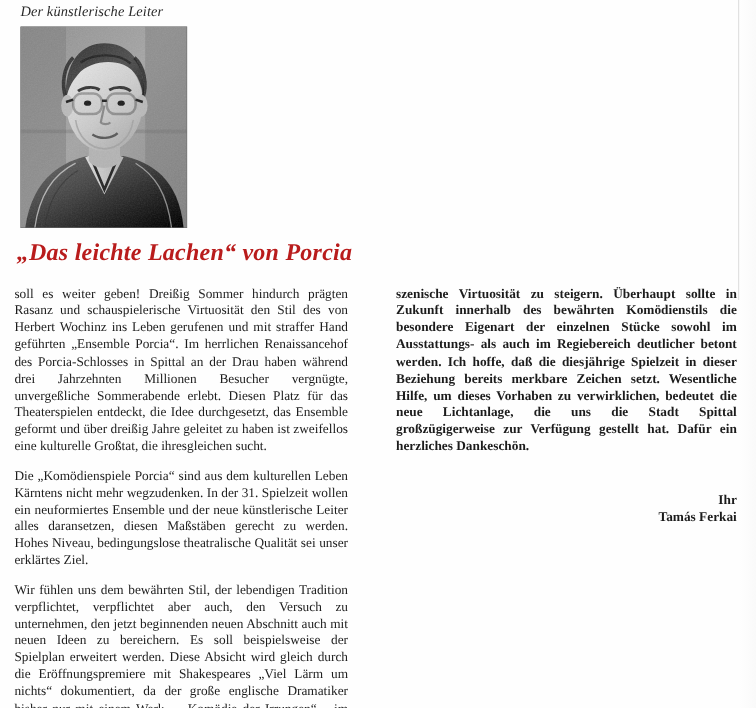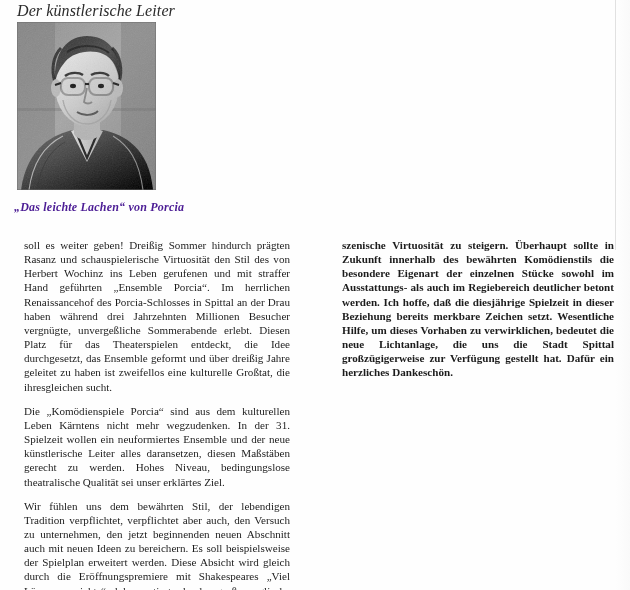--- a/index.html
+++ b/index.html
@@ -37,21 +37,21 @@
     width: 14px;
     height: 590px;
     background: linear-gradient(to right, rgba(250,250,250,0) 0%, rgba(245,245,245,0.5) 100%);
   }
 
   .kicker {
     position: absolute;
     left: 17px;
     top: 2px;
     font-style: italic;
-    font-size: 16px;
+    font-size: 12px;
     letter-spacing: 0.1px;
     color: #2b2b2b;
     white-space: nowrap;
   }
 
   .photo {
     position: absolute;
     left: 17px;
     top: 22px;
     width: 139px;
@@ -61,41 +61,41 @@
     filter: grayscale(100%) contrast(106%);
   }
   .photo svg { display: block; width: 100%; height: 100%; }
 
   .headline {
     position: absolute;
     left: 14px;
     top: 200px;
     font-weight: bold;
     font-style: italic;
-    font-size: 12px;
+    font-size: 20px;
     letter-spacing: 0.2px;
-    color: #4c1d95;
+    color: #b91c1c;
     white-space: nowrap;
   }
 
   .col {
     position: absolute;
     top: 238px;
     font-size: 11.1px;
     line-height: 14.15px;
     text-align: justify;
     text-justify: inter-word;
     color: #1c1c1c;
     hyphens: manual;
   }
   .col-left  { left: 8px;   width: 282px; }
   .col-right { left: 326px; width: 288px; font-weight: bold; }
 
   .col p {
-    margin: 0 0 10px 16px;
+    margin: 0 0 10px 4px;
   }
   .col p:last-child { margin-bottom: 0; }
 
   .signature {
     margin-top: 30px;
     text-align: right;
     font-size: 11.1px;
     line-height: 14.6px;
   }
   .signature div { white-space: nowrap; }
@@ -197,15 +197,19 @@
   <div class="headline">„Das leichte Lachen“ von Porcia</div>
 
   <div class="col col-left">
     <p>soll es weiter geben! Dreißig Sommer hindurch prägten Rasanz und schauspielerische Virtuosität den Stil des von Herbert Wochinz ins Leben gerufenen und mit straffer Hand geführten „Ensemble Porcia“. Im herrlichen Renaissancehof des Porcia-Schlosses in Spittal an der Drau haben während drei Jahrzehnten Millionen Besucher vergnügte, unvergeßliche Sommerabende erlebt. Diesen Platz für das Theaterspielen entdeckt, die Idee durchgesetzt, das Ensemble geformt und über dreißig Jahre geleitet zu haben ist zweifellos eine kulturelle Großtat, die ihresgleichen sucht.</p>
     <p>Die „Komödienspiele Porcia“ sind aus dem kulturellen Leben Kärntens nicht mehr wegzudenken. In der 31. Spielzeit wollen ein neuformiertes Ensemble und der neue künstlerische Leiter alles daransetzen, diesen Maßstäben gerecht zu werden. Hohes Niveau, bedingungslose theatralische Qualität sei unser erklärtes Ziel.</p>
     <p>Wir fühlen uns dem bewährten Stil, der lebendigen Tradition verpflichtet, verpflichtet aber auch, den Versuch zu unternehmen, den jetzt beginnenden neuen Abschnitt auch mit neuen Ideen zu bereichern. Es soll beispielsweise der Spielplan erweitert werden. Diese Absicht wird gleich durch die Eröffnungspremiere mit Shakespeares „Viel Lärm um nichts“ dokumentiert, da der große englische Dramatiker bisher nur mit einem Werk – „Komödie der Irrungen“ – im Programm der Komödienspiele vertreten war. Auch die Machart der Inszenierung mag geübte Porcia-Besucher überraschen. Unter Beibehaltung aller liebgewordenen Komödiantentugenden wie Tempo, Charme, Eleganz, versuchen wir, mit neuen Ausstattungsideen und inszenatorischen Verfremdungseffekten die</p>
   </div>
 
   <div class="col col-right">
     <p>szenische Virtuosität zu steigern. Überhaupt sollte in Zukunft innerhalb des bewährten Komödienstils die besondere Eigenart der einzelnen Stücke sowohl im Ausstattungs- als auch im Regiebereich deutlicher betont werden. Ich hoffe, daß die diesjährige Spielzeit in dieser Beziehung bereits merkbare Zeichen setzt. Wesentliche Hilfe, um dieses Vorhaben zu verwirklichen, bedeutet die neue Lichtanlage, die uns die Stadt Spittal großzügigerweise zur Verfügung gestellt hat. Dafür ein herzliches Dankeschön.</p>
+    <div class="signature">
+      <div>Ihr</div>
+      <div>Tamás Ferkai</div>
+    </div>
   </div>
 
 </div>
 
 </body></html>

